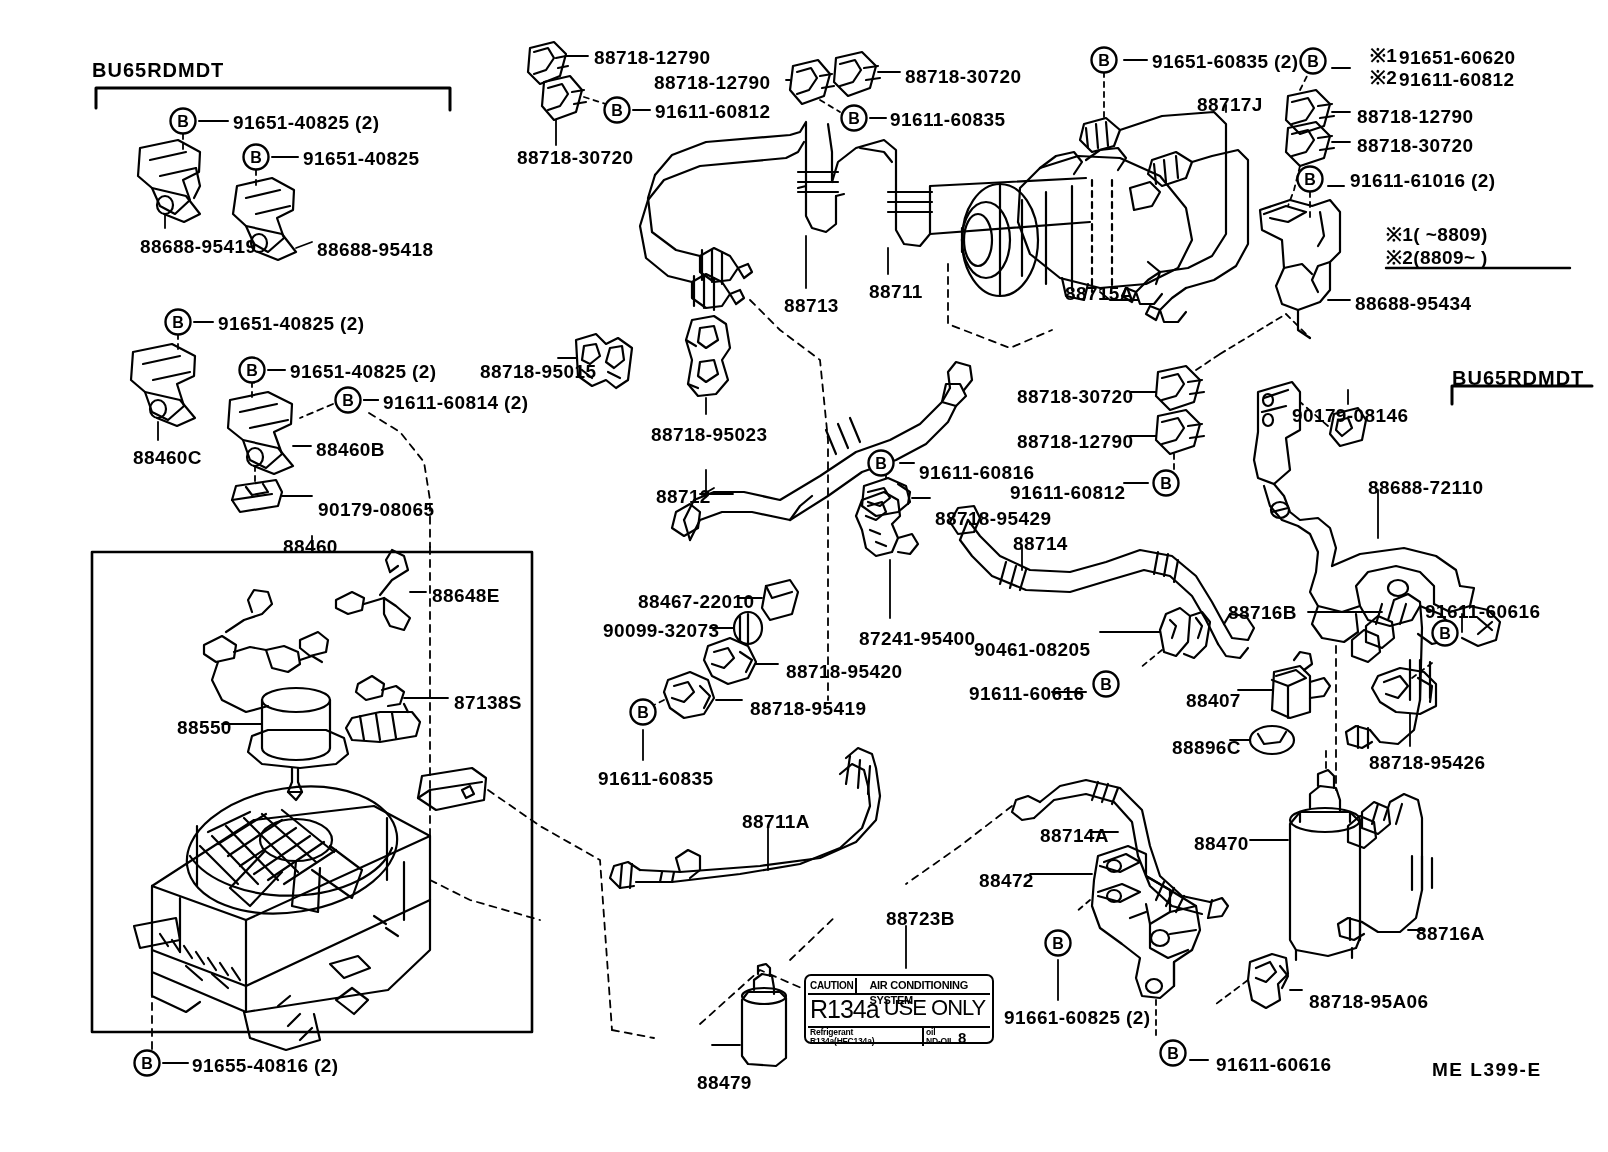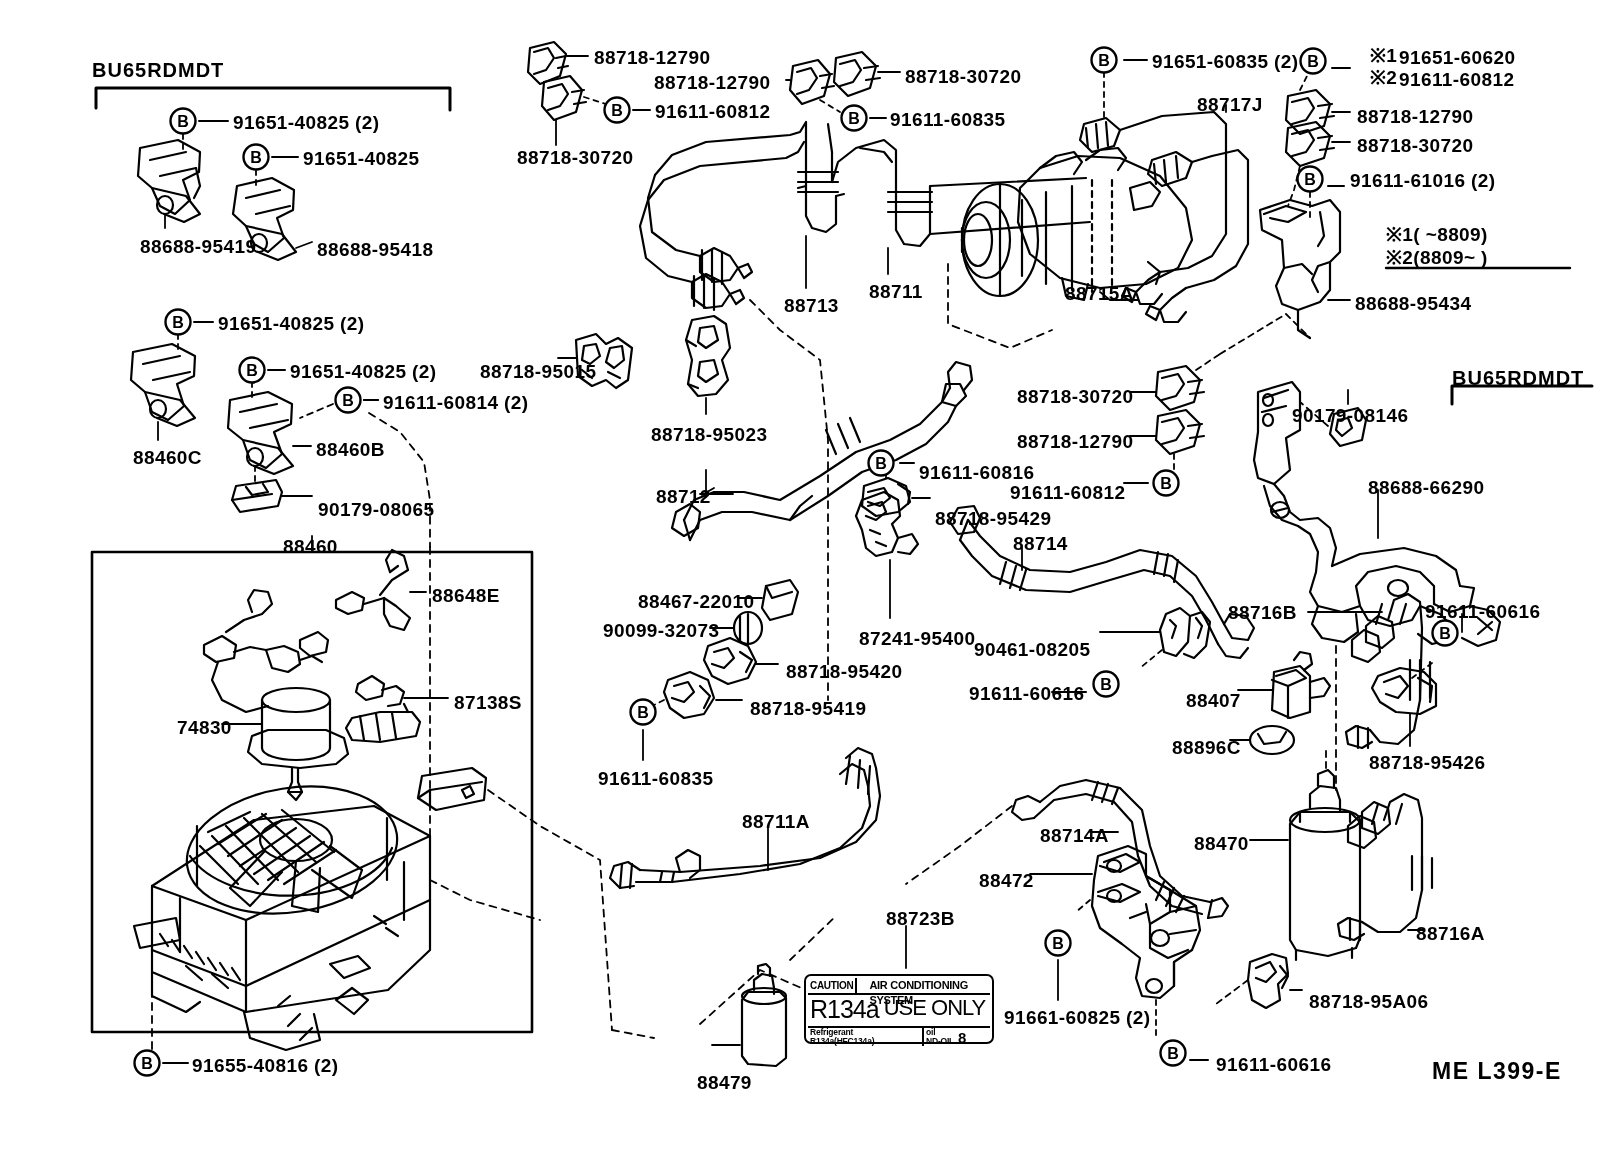--- a/index.html
+++ b/index.html
@@ -6,21 +6,21 @@
   #sheet{
     position:relative;width:1608px;height:1152px;background:#fff;
     font-family:"Liberation Sans", sans-serif;color:#000;overflow:hidden;
   }
   .lbl{
     position:absolute;font-family:"Liberation Sans",sans-serif;
     font-size:19px;font-weight:700;letter-spacing:.4px;white-space:nowrap;
     color:#000;line-height:1;
   }
   .lbl.hdr{font-size:20px;letter-spacing:1px;}
-  .lbl.code{font-size:23px;letter-spacing:1.5px;}
+  .lbl.code{font-size:19px;letter-spacing:1.5px;}
   svg.art{position:absolute;left:0;top:0;width:1608px;height:1152px;pointer-events:none;}
   
   #caution{
     position:absolute;left:804px;top:974px;width:190px;height:70px;
     border:2.5px solid #000;border-radius:7px;background:#fff;
     box-sizing:border-box;padding:2px;
   }
   #caution .row1{display:flex;height:15px;border-bottom:2px solid #000;}
   #caution .c-caution{
     border-right:2px solid #000;padding:0 2px;font-size:10px;font-weight:700;
@@ -617,21 +617,21 @@
       <div class="lbl" style="left: 317px; top: 240px;">88688-95418</div>
       <div class="lbl" style="left: 218px; top: 314px;">91651-40825 (2)</div>
       <div class="lbl" style="left: 290px; top: 362px;">91651-40825 (2)</div>
       <div class="lbl" style="left: 383px; top: 393px;">91611-60814 (2)</div>
       <div class="lbl" style="left: 133px; top: 448px;">88460C</div>
       <div class="lbl" style="left: 316px; top: 440px;">88460B</div>
       <div class="lbl" style="left: 318px; top: 500px;">90179-08065</div>
       <div class="lbl" style="left: 283px; top: 537px;">88460</div>
       <div class="lbl" style="left: 432px; top: 586px;">88648E</div>
       <div class="lbl" style="left: 454px; top: 693px;">87138S</div>
-      <div class="lbl" style="left: 177px; top: 718px;">74830</div>
+      <div class="lbl" style="left: 177px; top: 718px;">88550</div>
       <div class="lbl" style="left: 192px; top: 1056px;">91655-40816 (2)</div>
       <div class="lbl" style="left: 594px; top: 48px;">88718-12790</div>
       <div class="lbl" style="left: 654px; top: 73px;">88718-12790</div>
       <div class="lbl" style="left: 905px; top: 67px;">88718-30720</div>
       <div class="lbl" style="left: 655px; top: 102px;">91611-60812</div>
       <div class="lbl" style="left: 890px; top: 110px;">91611-60835</div>
       <div class="lbl" style="left: 517px; top: 148px;">88718-30720</div>
       <div class="lbl" style="left: 784px; top: 296px;">88713</div>
       <div class="lbl" style="left: 869px; top: 282px;">88711</div>
       <div class="lbl" style="left: 1152px; top: 52px;">91651-60835 (2)</div>
@@ -655,21 +655,21 @@
       <div class="lbl" style="left: 1017px; top: 387px;">88718-30720</div>
       <div class="lbl" style="left: 1017px; top: 432px;">88718-12790</div>
       <div class="lbl" style="left: 919px; top: 463px;">91611-60816</div>
       <div class="lbl" style="left: 1010px; top: 483px;">91611-60812</div>
       <div class="lbl" style="left: 935px; top: 509px;">88718-95429</div>
       <div class="lbl" style="left: 1013px; top: 534px;">88714</div>
       <div class="lbl" style="left: 974px; top: 640px;">90461-08205</div>
       <div class="lbl" style="left: 969px; top: 684px;">91611-60616</div>
       <div class="lbl hdr" style="left: 1452px; top: 368px;">BU65RDMDT</div>
       <div class="lbl" style="left: 1292px; top: 406px;">90179-08146</div>
-      <div class="lbl" style="left: 1368px; top: 478px;">88688-66290</div>
+      <div class="lbl" style="left: 1368px; top: 478px;">88688-72110</div>
       <div class="lbl" style="left: 1228px; top: 603px;">88716B</div>
       <div class="lbl" style="left: 1425px; top: 602px;">91611-60616</div>
       <div class="lbl" style="left: 1186px; top: 691px;">88407</div>
       <div class="lbl" style="left: 1172px; top: 738px;">88896C</div>
       <div class="lbl" style="left: 1369px; top: 753px;">88718-95426</div>
       <div class="lbl" style="left: 742px; top: 812px;">88711A</div>
       <div class="lbl" style="left: 1040px; top: 826px;">88714A</div>
       <div class="lbl" style="left: 1194px; top: 834px;">88470</div>
       <div class="lbl" style="left: 979px; top: 871px;">88472</div>
       <div class="lbl" style="left: 1416px; top: 924px;">88716A</div>

